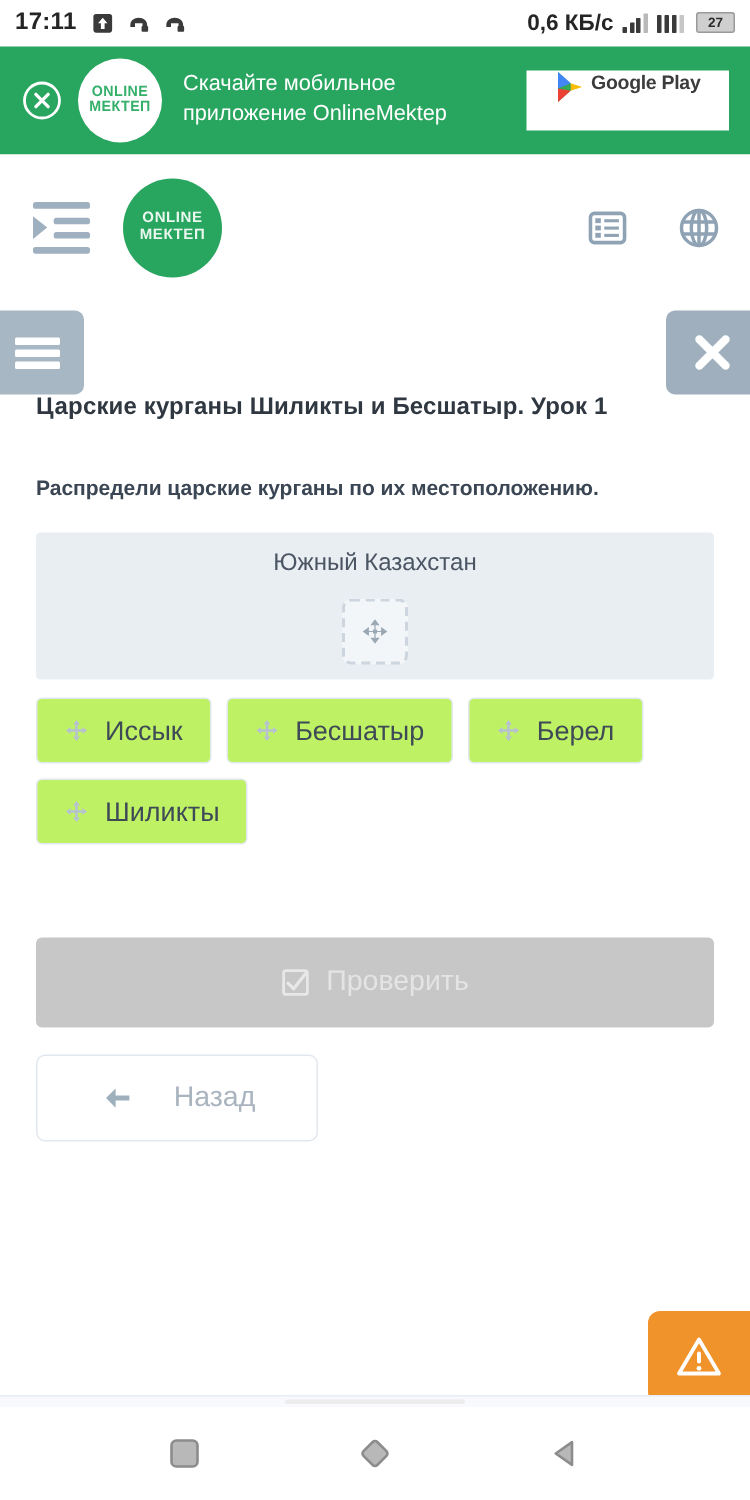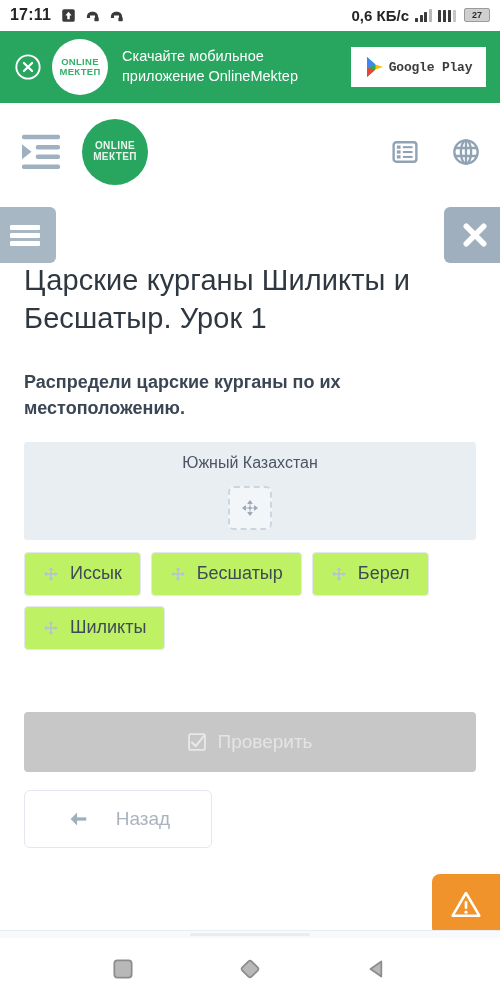--- a/index.html
+++ b/index.html
@@ -52,21 +52,21 @@
   .banner-logo b {
     font-size:9.5px; color:#34b06a; letter-spacing:.3px; font-weight:bold;
     transform:scaleY(1.05);
   }
   .banner-text {
     margin-left:14px; color:#ffffff; font-size:14.5px; line-height:1.35;
     max-width:190px;
   }
   .gp-btn {
     margin-left:auto; width:135px; height:40px; background:#ffffff;
-    display:flex; align-items:center; justify-content:center; gap:4px;font-family:Liberation Mono, monospace;
+    display:flex; justify-content:center; gap:4px;
   }
   .gp-label { font-size:13px; color:#3c3c3c; font-weight:bold; letter-spacing:-.2px;}
 
   
   .siteheader {
     position:absolute; top:103px; left:0; width:500px; height:97px;
     background:#ffffff; display:flex; align-items:center; padding:0 20px;
   }
   .hamburger-indent { width:42px; height:38px; flex:0 0 42px; }
   .brand-circle {
@@ -88,25 +88,25 @@
   .close-btn {
     position:absolute; top:207px; right:-6px; width:62px; height:56px;
     background:#9fafbd; border-radius:6px; display:flex; align-items:center;
     justify-content:center;
   }
   .bar { display:block; width:30px; height:5px; background:#ffffff; border-radius:1px; margin:3px 0;}
 
   
   .content { position:absolute; top:262px; left:0; width:500px; padding:0 24px; }
   .lesson-title {
-    font-size:29px; color:#2f3740; line-height:1.3; font-weight:normal;
+    font-size:16px; color:#2f3740; line-height:1.3; font-weight:bold;
     letter-spacing:.1px;
   }
   .task-text {
-    margin-top:32px; font-size:18px; font-weight:bold; color:#3b4654;
+    margin-top:32px; font-size:14px; font-weight:bold; color:#3b4654;
     line-height:1.45;
   }
 
   
   .dropzones { margin-top:20px; display:flex; gap:28px; }
   .zone {
     flex:1 1 0; background:#e9eef3; border-radius:3px; padding:12px 8px 10px;
     min-height:92px; display:flex; flex-direction:column; align-items:center;
   }
   .zone-title { font-size:16px; color:#4b5563; text-align:center; white-space:nowrap; }

